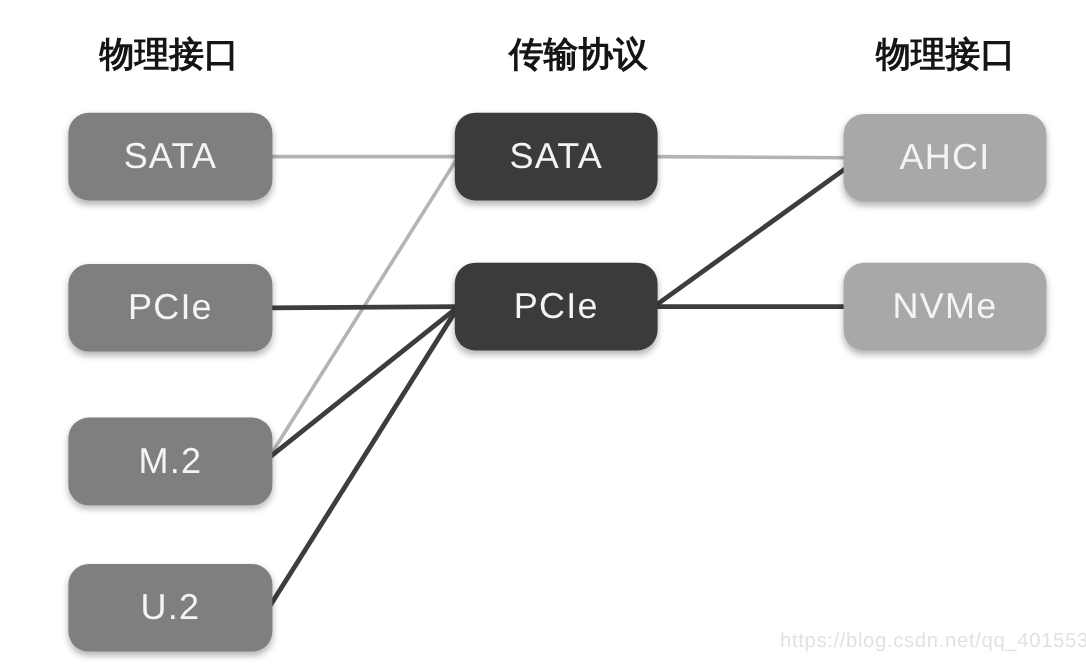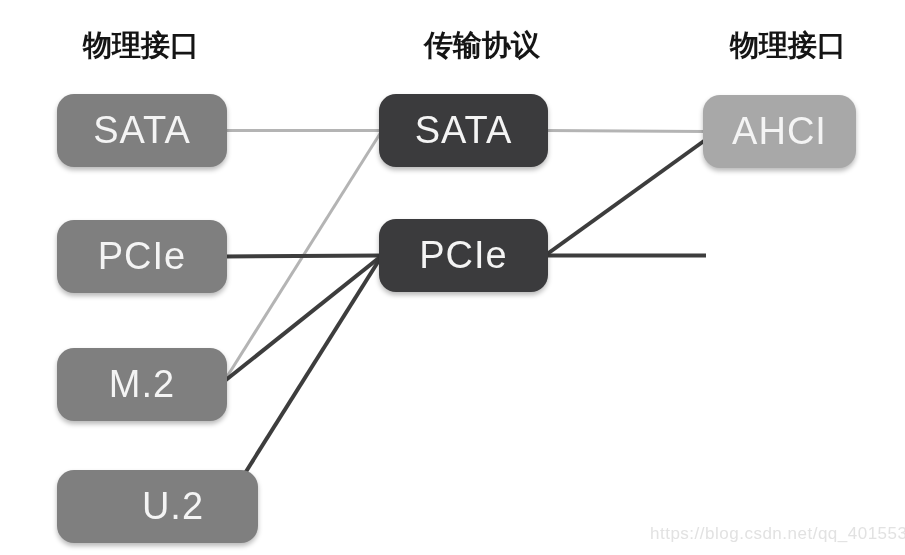--- a/index.html
+++ b/index.html
@@ -29,21 +29,21 @@
     z-index: 2;
   }
   .node {
     position: absolute;
     width: 170px;
     height: 73px;
     border-radius: 17px;
     display: flex;
     align-items: center;
     justify-content: center;
-    font-size: 38px;
+    font-size: 30px;
     letter-spacing: 1px;
     color: #f4f4f4;
     box-shadow: 0 3px 5px rgba(0,0,0,0.28);
     z-index: 2;
   }
   #watermark {
     position: absolute;
     left: 650px;
     top: 524px;
     font-size: 17px;
@@ -69,21 +69,22 @@
       <line x1="545" y1="255.5" x2="706" y2="255.5" stroke="#3d3d3d" stroke-width="4"></line>
     </svg>
 
   <div class="col-header" style="left:141px;">物理接口</div>
   <div class="col-header" style="left:482px;">传输协议</div>
   <div class="col-header" style="left:788px;">物理接口</div>
 
   <div class="node" style="left: 57px; top: 94px; background: rgb(127, 127, 127);">SATA</div>
   <div class="node" style="left: 57px; top: 220px; background: rgb(127, 127, 127);">PCIe</div>
   <div class="node" style="left: 57px; top: 348px; background: rgb(127, 127, 127);">M.2</div>
-  <div class="node" style="left: 57px; top: 470px; background: rgb(127, 127, 127); padding-left: 31px;">U.2</div>
+  <div class="node" style="left: 57px; top: 470px; background: rgb(127, 127, 127);">U.2</div>
 
   <div class="node" style="left: 379px; top: 94px; width: 169px; background: rgb(59, 59, 61);">SATA</div>
   <div class="node" style="left: 379px; top: 219px; width: 169px; background: rgb(59, 59, 61);">PCIe</div>
 
-  <div class="node" style="left: 703px; top: 95px; width: 153px; background: rgb(168, 168, 168);">AHCI</div>
+  <div class="node" style="left: 703px; top: 95px; width: 169px; background: rgb(168, 168, 168);">AHCI</div>
+  <div class="node" style="left: 703px; top: 219px; width: 169px; background: rgb(168, 168, 168);">NVMe</div>
 
   <div id="watermark">https://blog.csdn.net/qq_40155300</div>
 </div>
 
 </body></html>

